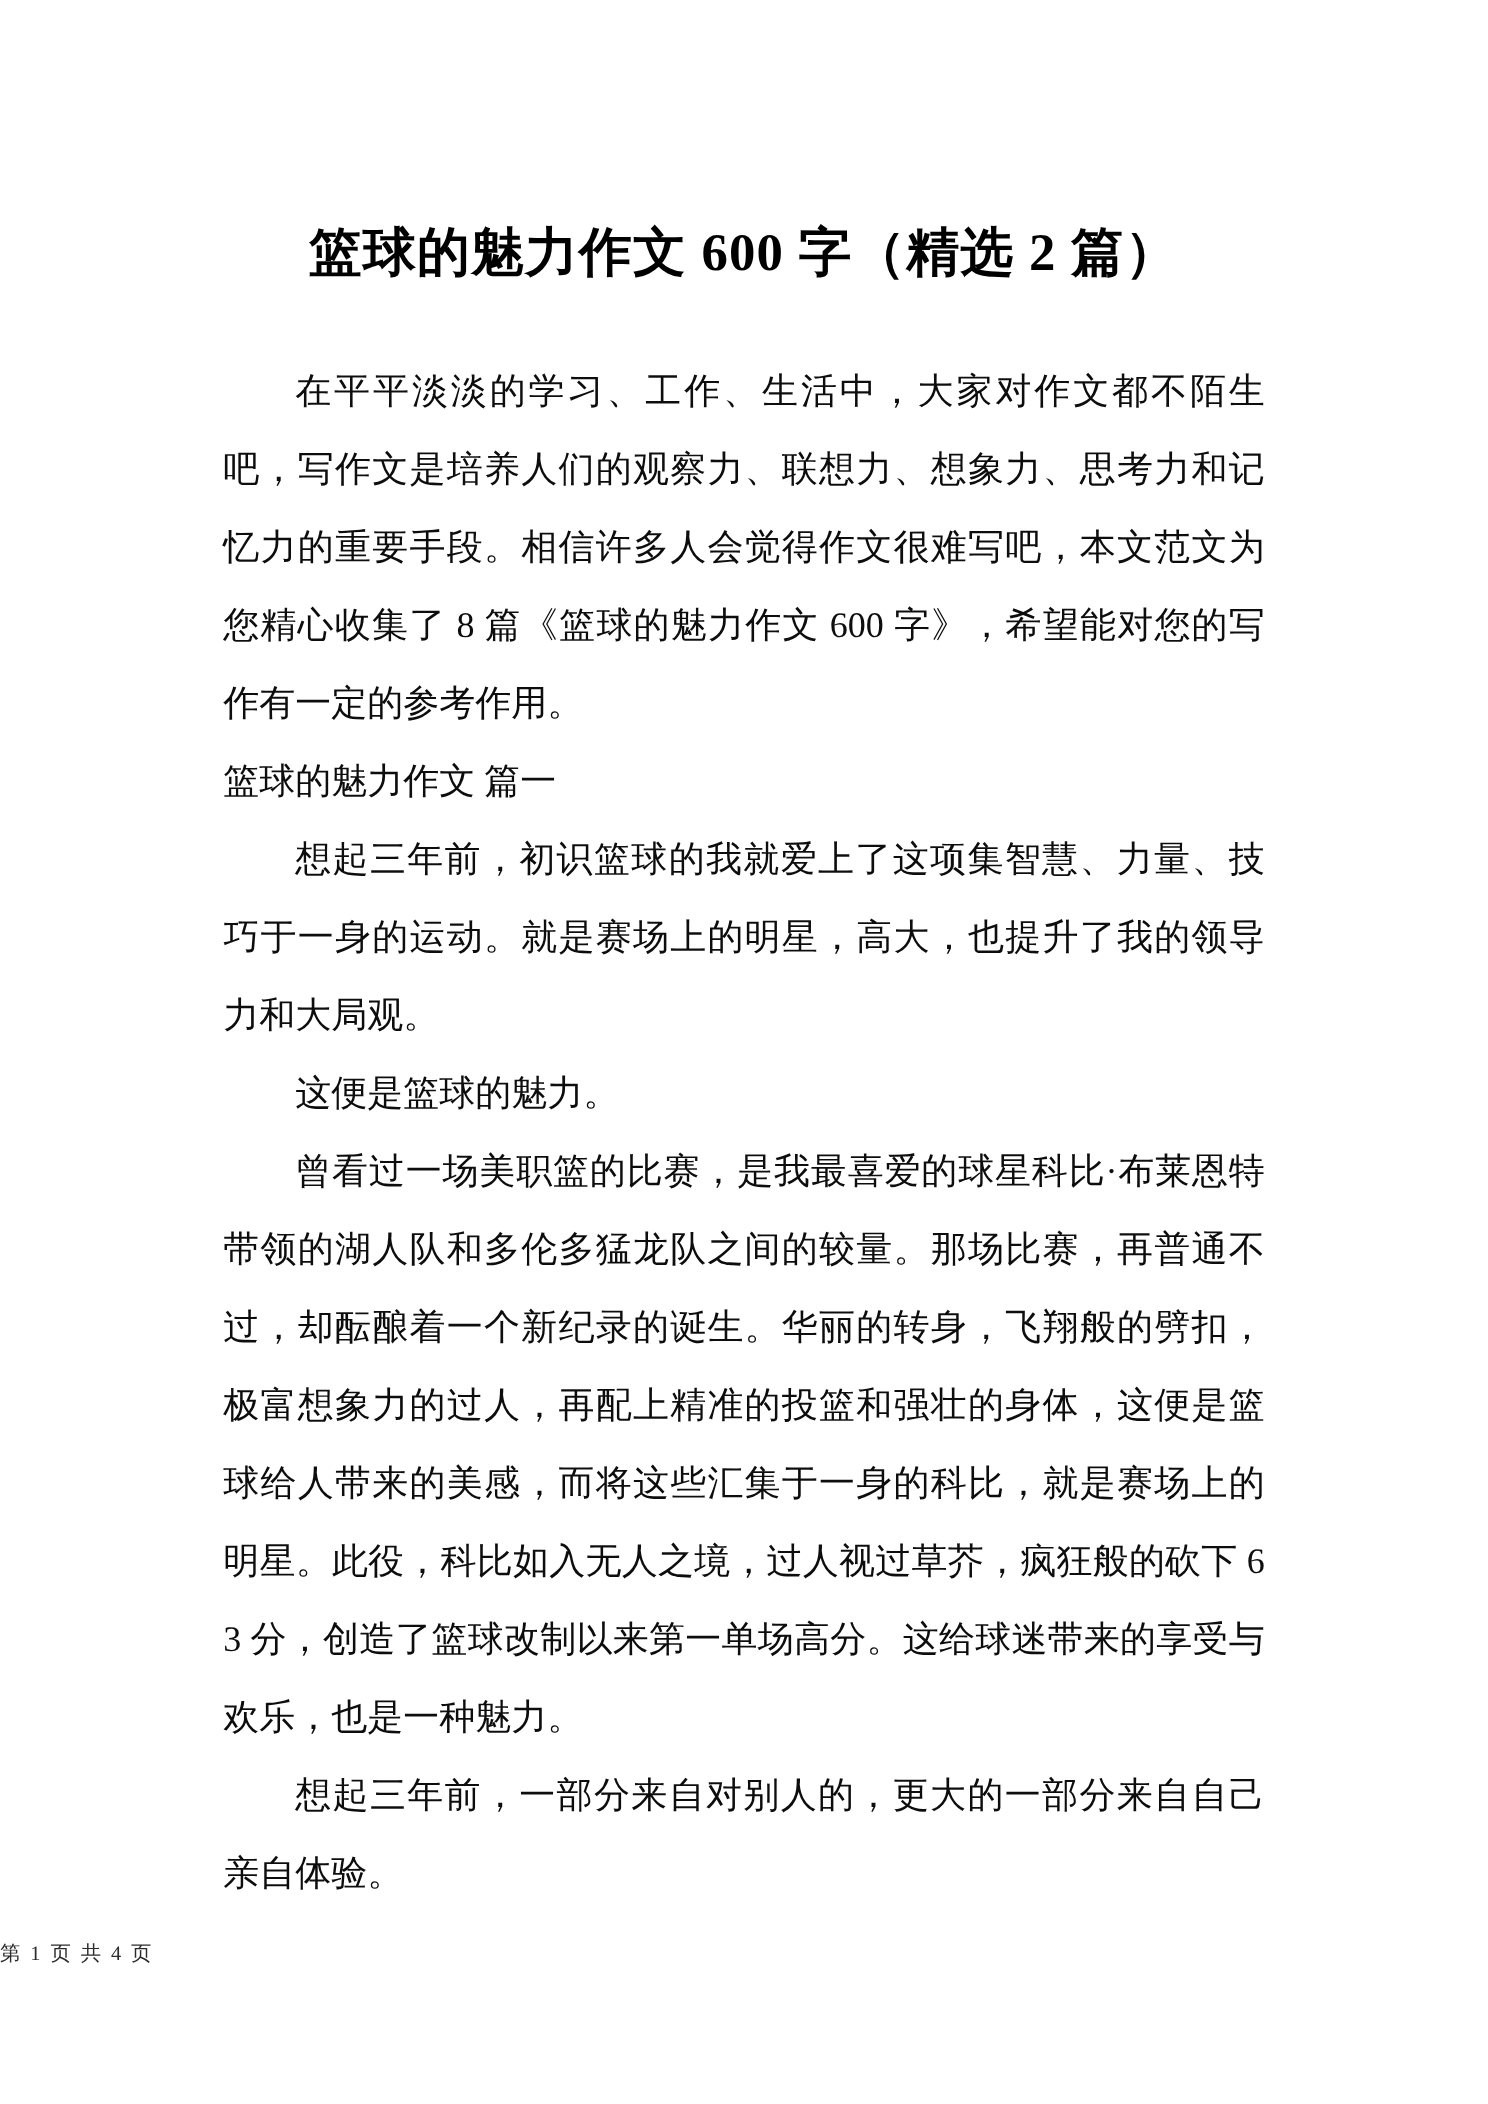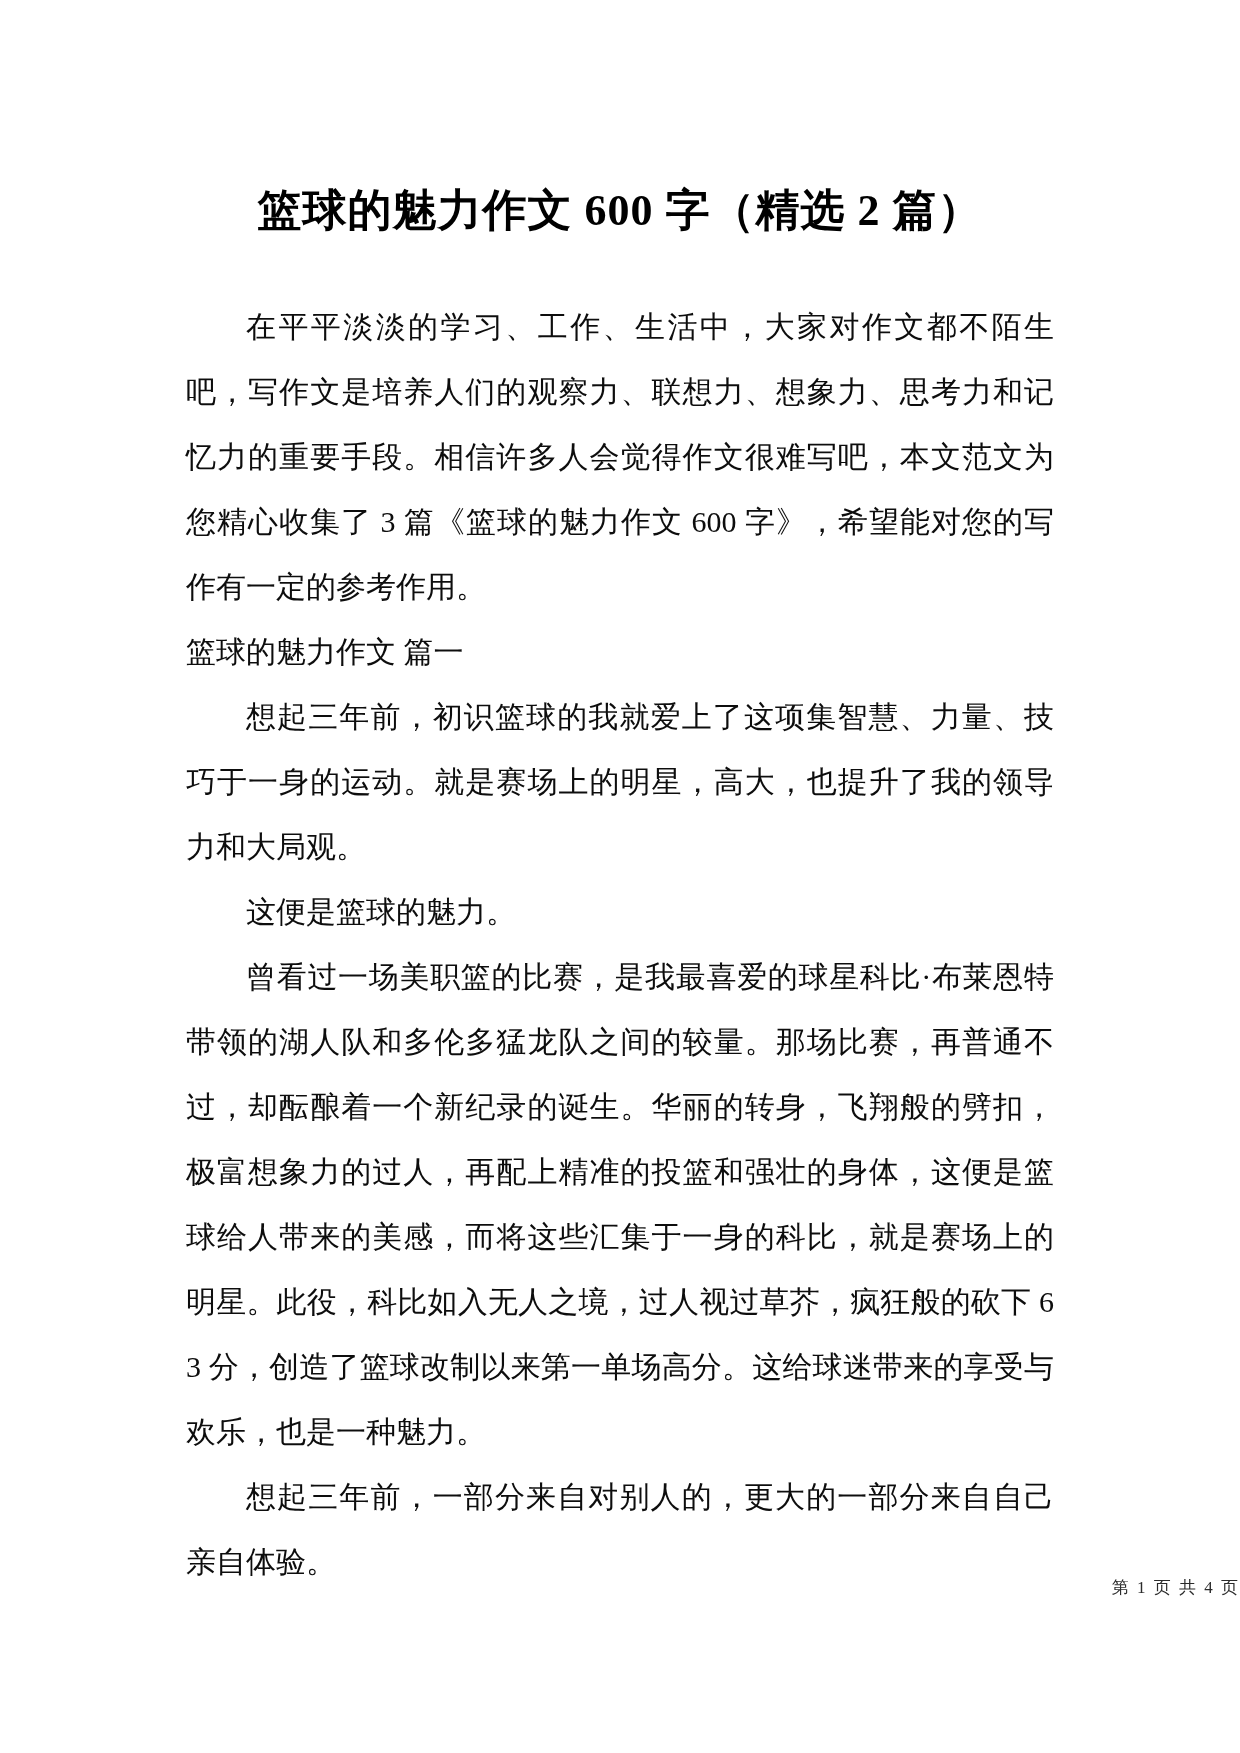--- a/index.html
+++ b/index.html
@@ -41,38 +41,38 @@
     text-justify: inter-ideograph;
     word-break: break-all;
     color: #0d0d0d;
   }
   .body-text p.indented {
     text-indent: 2em;
   }
   .page-footer {
     position: absolute;
     left: 0;
-    top: 1576px;
+    top: 1616px;
     width: 100%;
-    text-align: right;
+    text-align: left;
     font-size: 17px;
     line-height: 24px;
     letter-spacing: 2px;
     color: #2b2b2b;
   }
 </style>
 </head>
 <body>
 
 <div class="page">
   <div class="content">
     <h1 class="doc-title">篮球的魅力作文 600 字（精选 2 篇）</h1>
 
     <div class="body-text">
-      <p class="indented">在平平淡淡的学习、工作、生活中，大家对作文都不陌生吧，写作文是培养人们的观察力、联想力、想象力、思考力和记忆力的重要手段。相信许多人会觉得作文很难写吧，本文范文为您精心收集了 3 篇《篮球的魅力作文 600 字》，希望能对您的写作有一定的参考作用。</p>
+      <p class="indented">在平平淡淡的学习、工作、生活中，大家对作文都不陌生吧，写作文是培养人们的观察力、联想力、想象力、思考力和记忆力的重要手段。相信许多人会觉得作文很难写吧，本文范文为您精心收集了 8 篇《篮球的魅力作文 600 字》，希望能对您的写作有一定的参考作用。</p>
       <p>篮球的魅力作文 篇一</p>
       <p class="indented">想起三年前，初识篮球的我就爱上了这项集智慧、力量、技巧于一身的运动。就是赛场上的明星，高大，也提升了我的领导力和大局观。</p>
       <p class="indented">这便是篮球的魅力。</p>
       <p class="indented">曾看过一场美职篮的比赛，是我最喜爱的球星科比·布莱恩特带领的湖人队和多伦多猛龙队之间的较量。那场比赛，再普通不过，却酝酿着一个新纪录的诞生。华丽的转身，飞翔般的劈扣，极富想象力的过人，再配上精准的投篮和强壮的身体，这便是篮球给人带来的美感，而将这些汇集于一身的科比，就是赛场上的明星。此役，科比如入无人之境，过人视过草芥，疯狂般的砍下 63 分，创造了篮球改制以来第一单场高分。这给球迷带来的享受与欢乐，也是一种魅力。</p>
       <p class="indented">想起三年前，一部分来自对别人的，更大的一部分来自自己亲自体验。</p>
     </div>
   </div>
 
   <div class="page-footer">第 1 页 共 4 页</div>
 </div>

